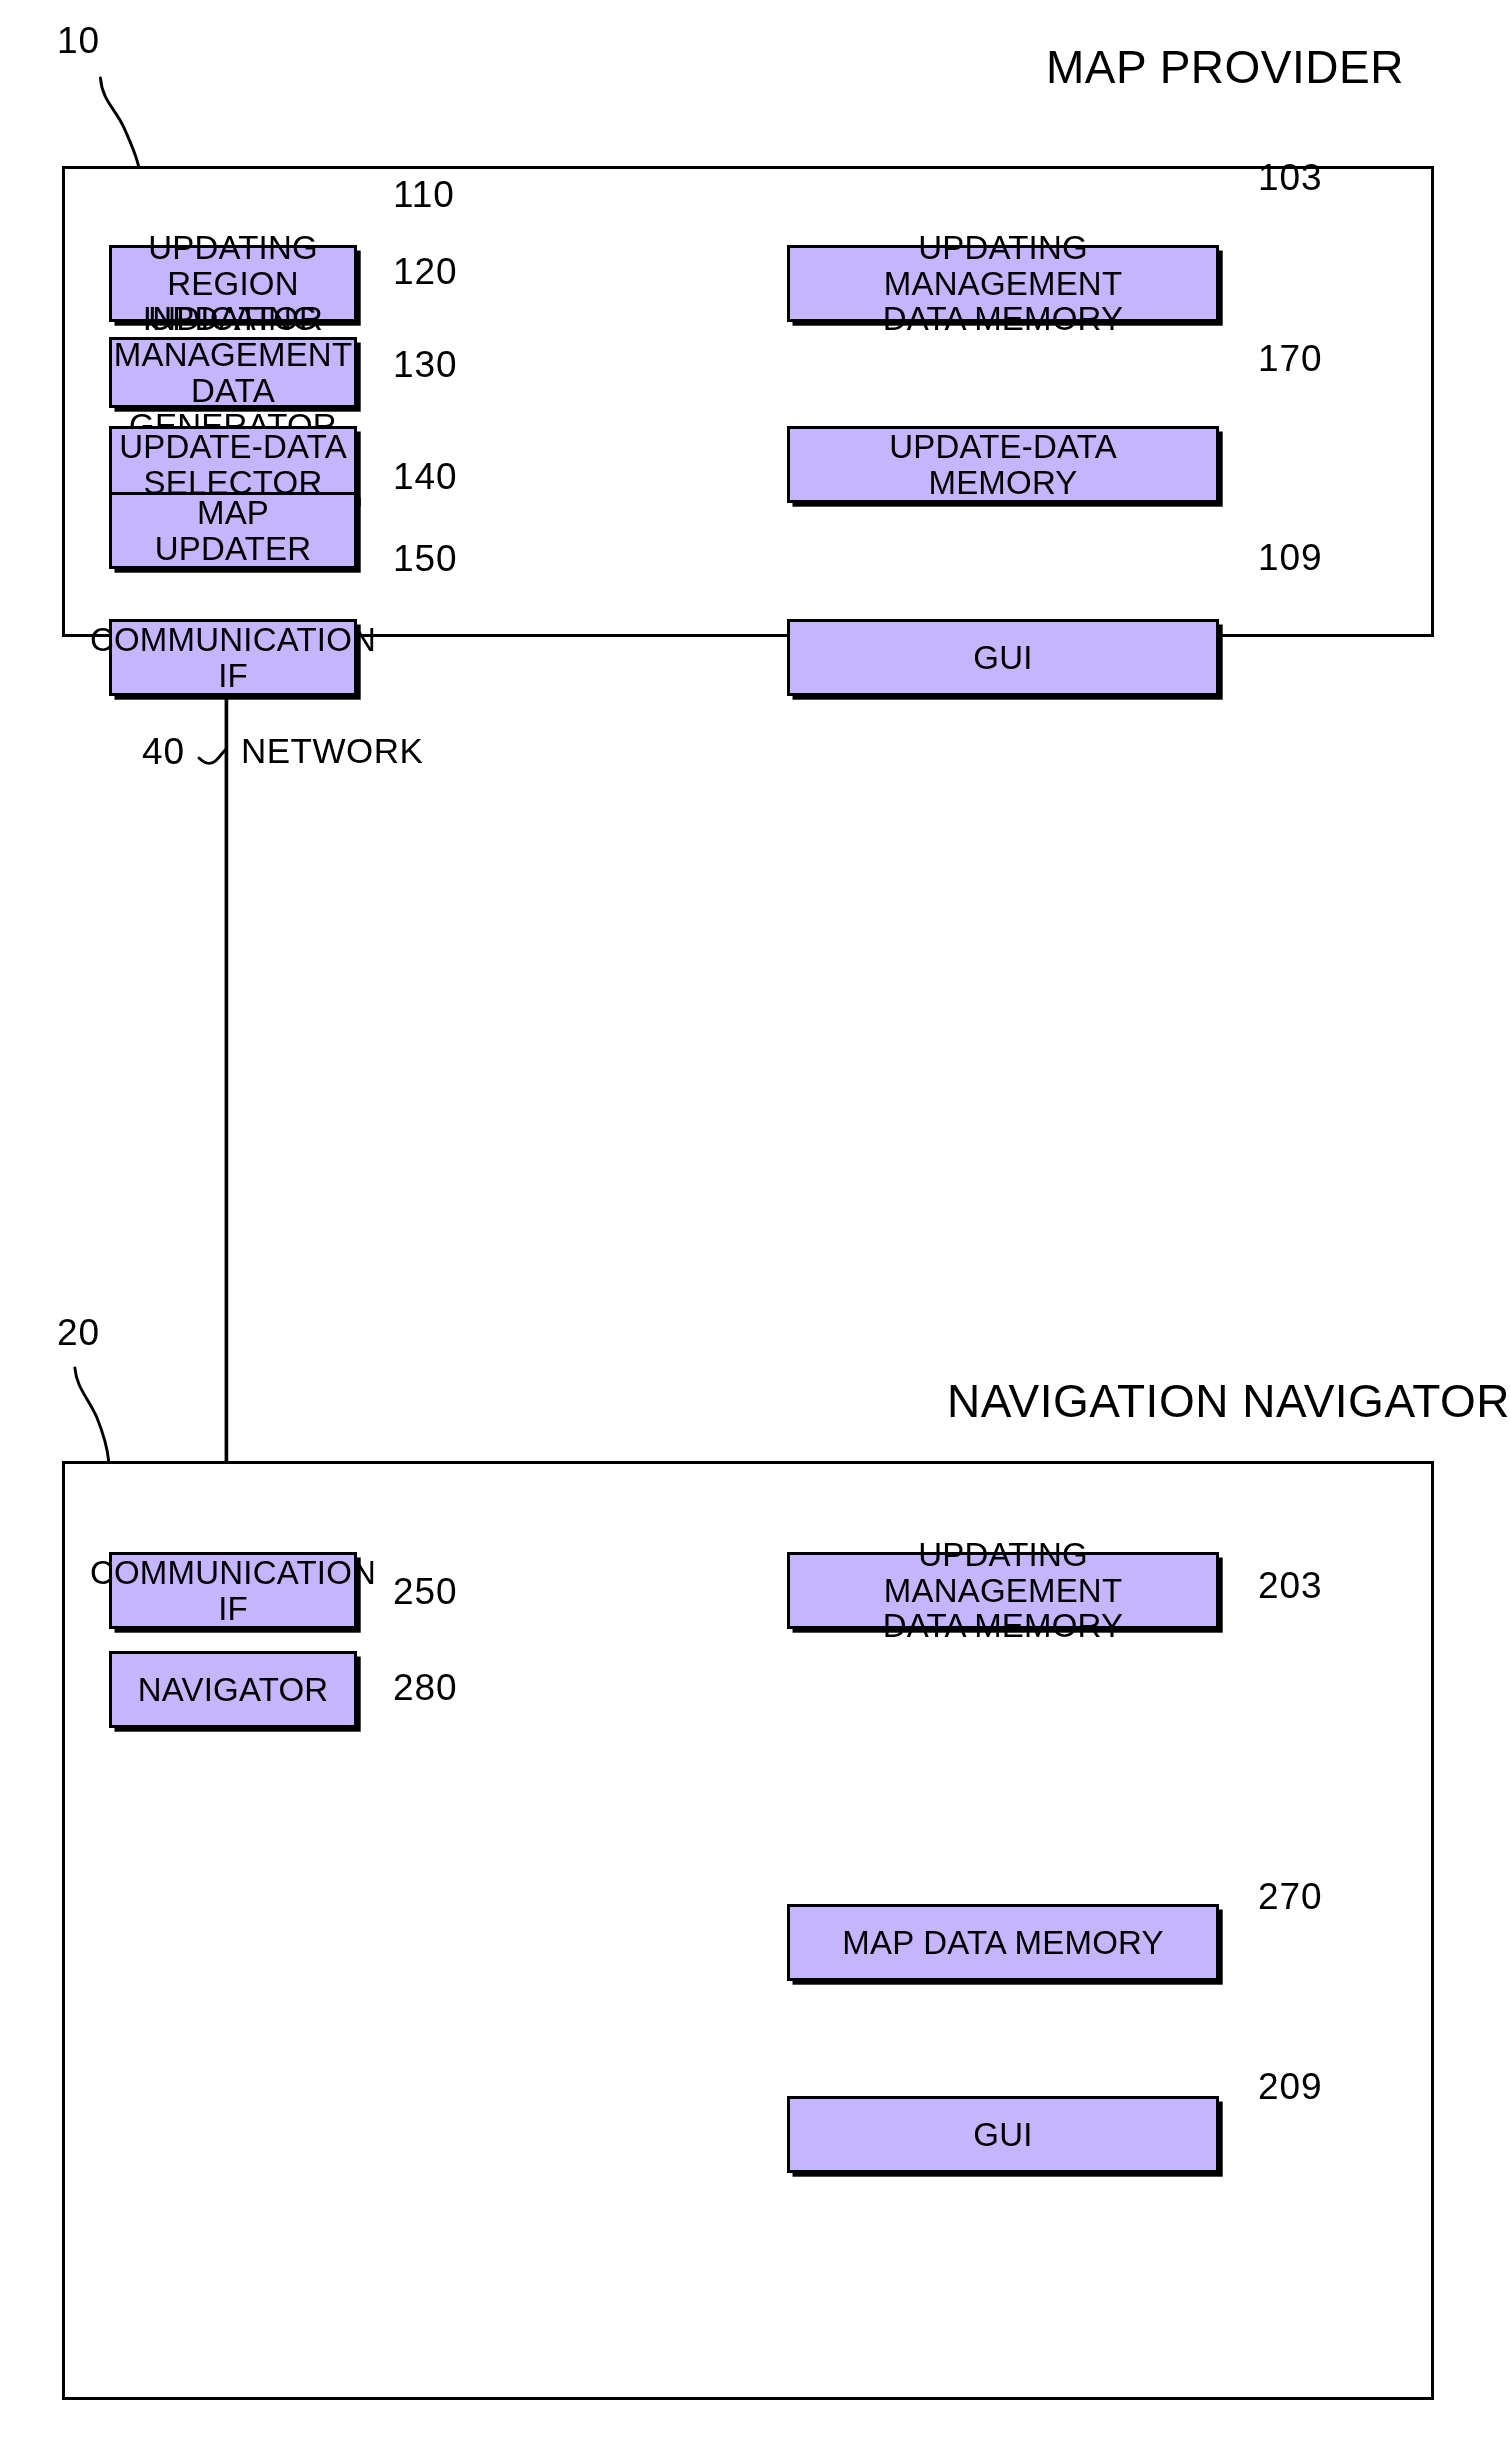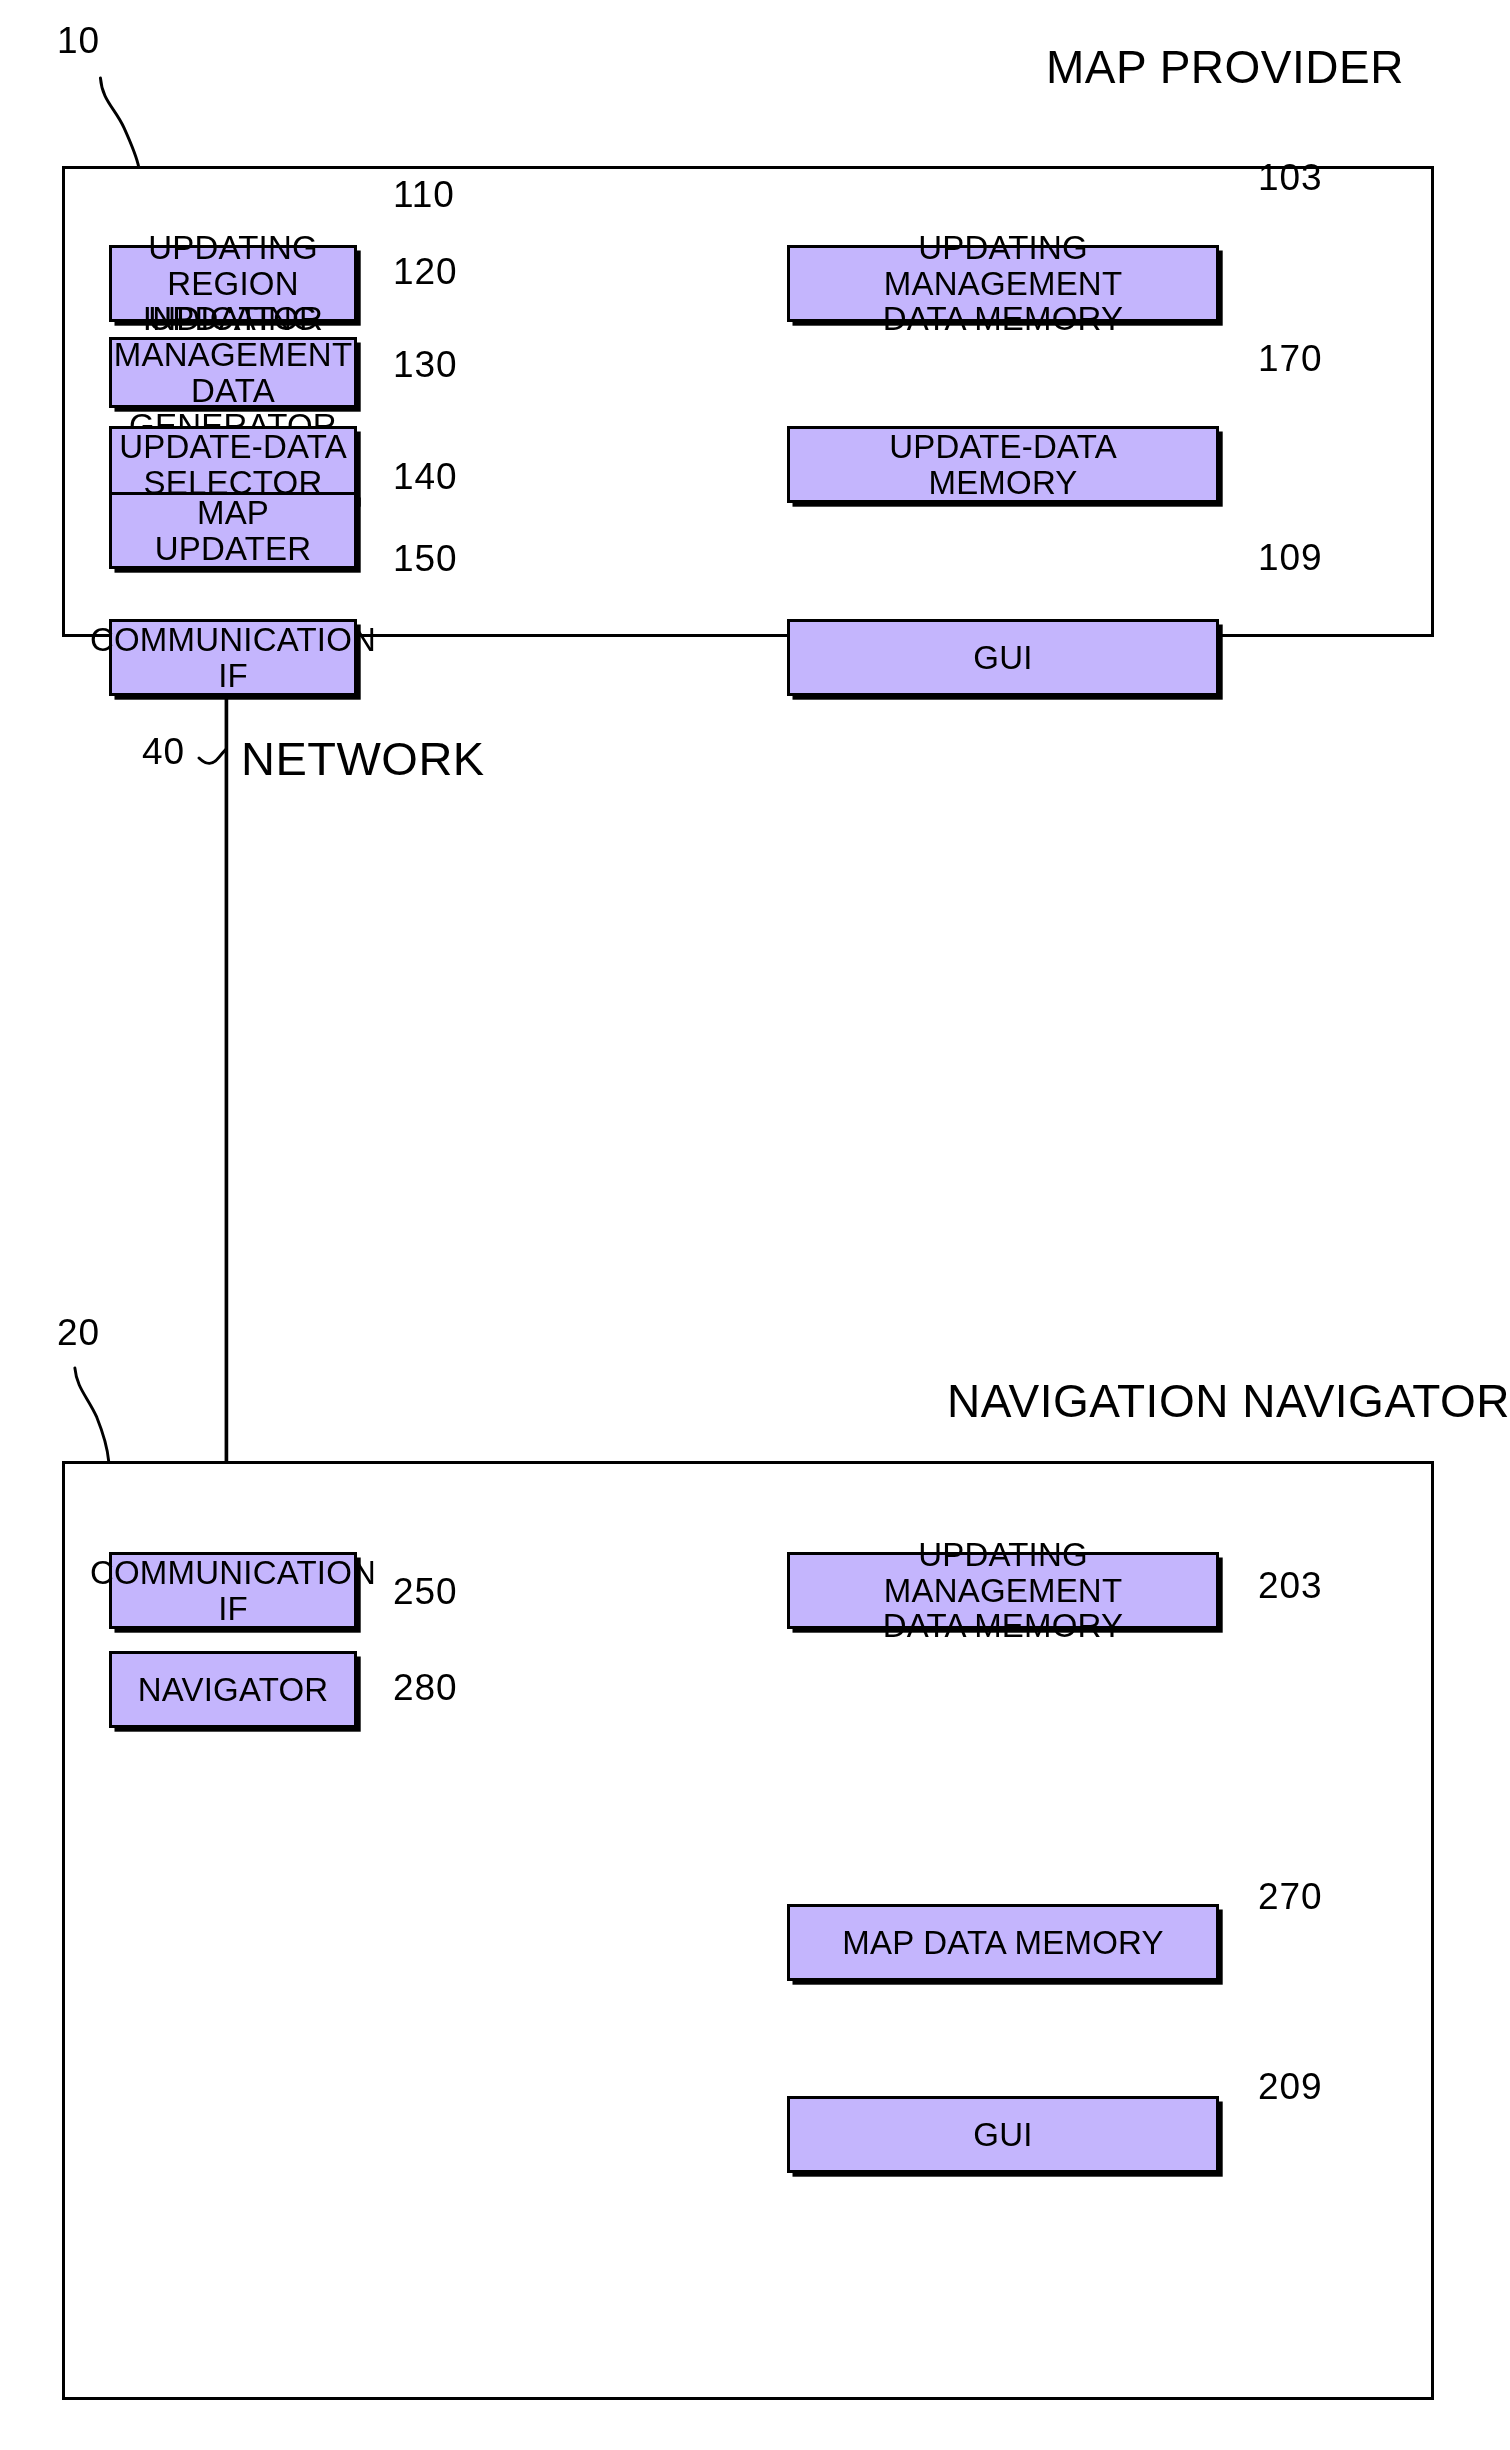--- a/index.html
+++ b/index.html
@@ -80,21 +80,21 @@
     stroke-width: 3.2;
     stroke-linecap: round;
   }
   #leaders line.trunk {
     stroke-width: 4;
   }
 
   
   .network-label {
     position: absolute;
-    font-size: 47px;
+    font-size: 35px;
     letter-spacing: 0.5px;
     white-space: nowrap;
   }
 </style>
 </head>
 <body>
 
 <div id="canvas">
 
   <svg id="leaders" viewBox="0 0 1654 2683" width="1510" height="2450">

